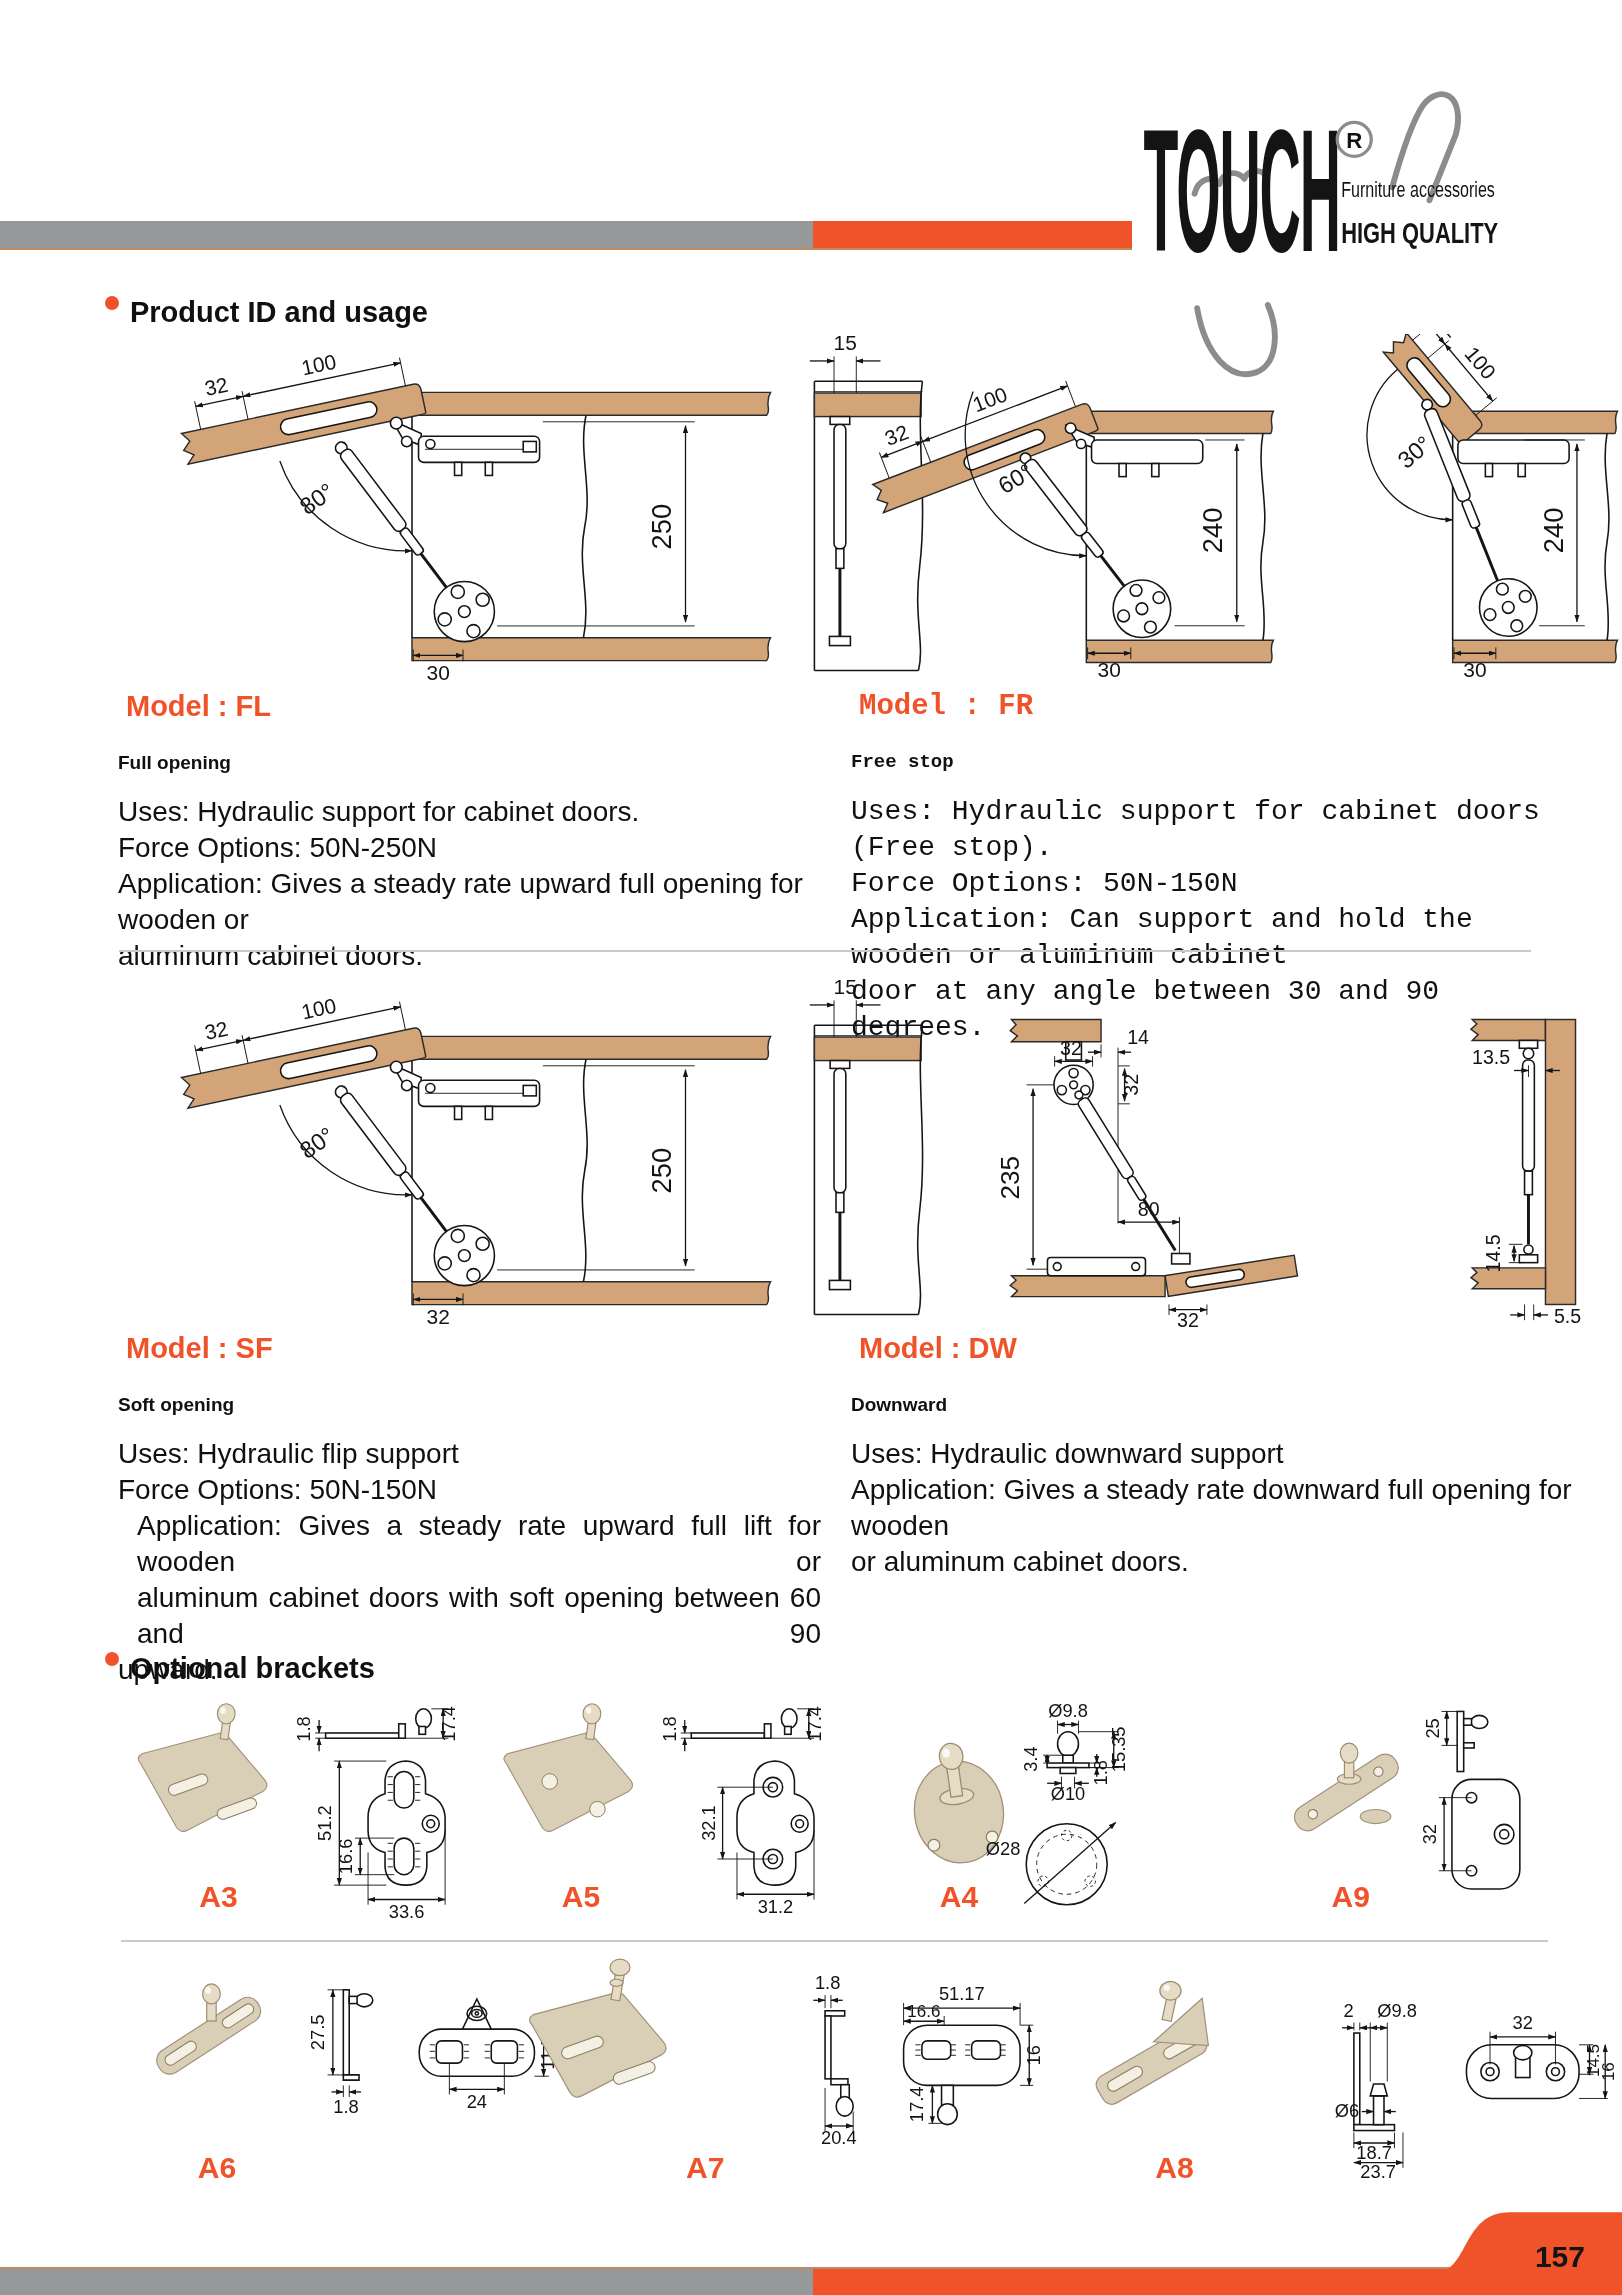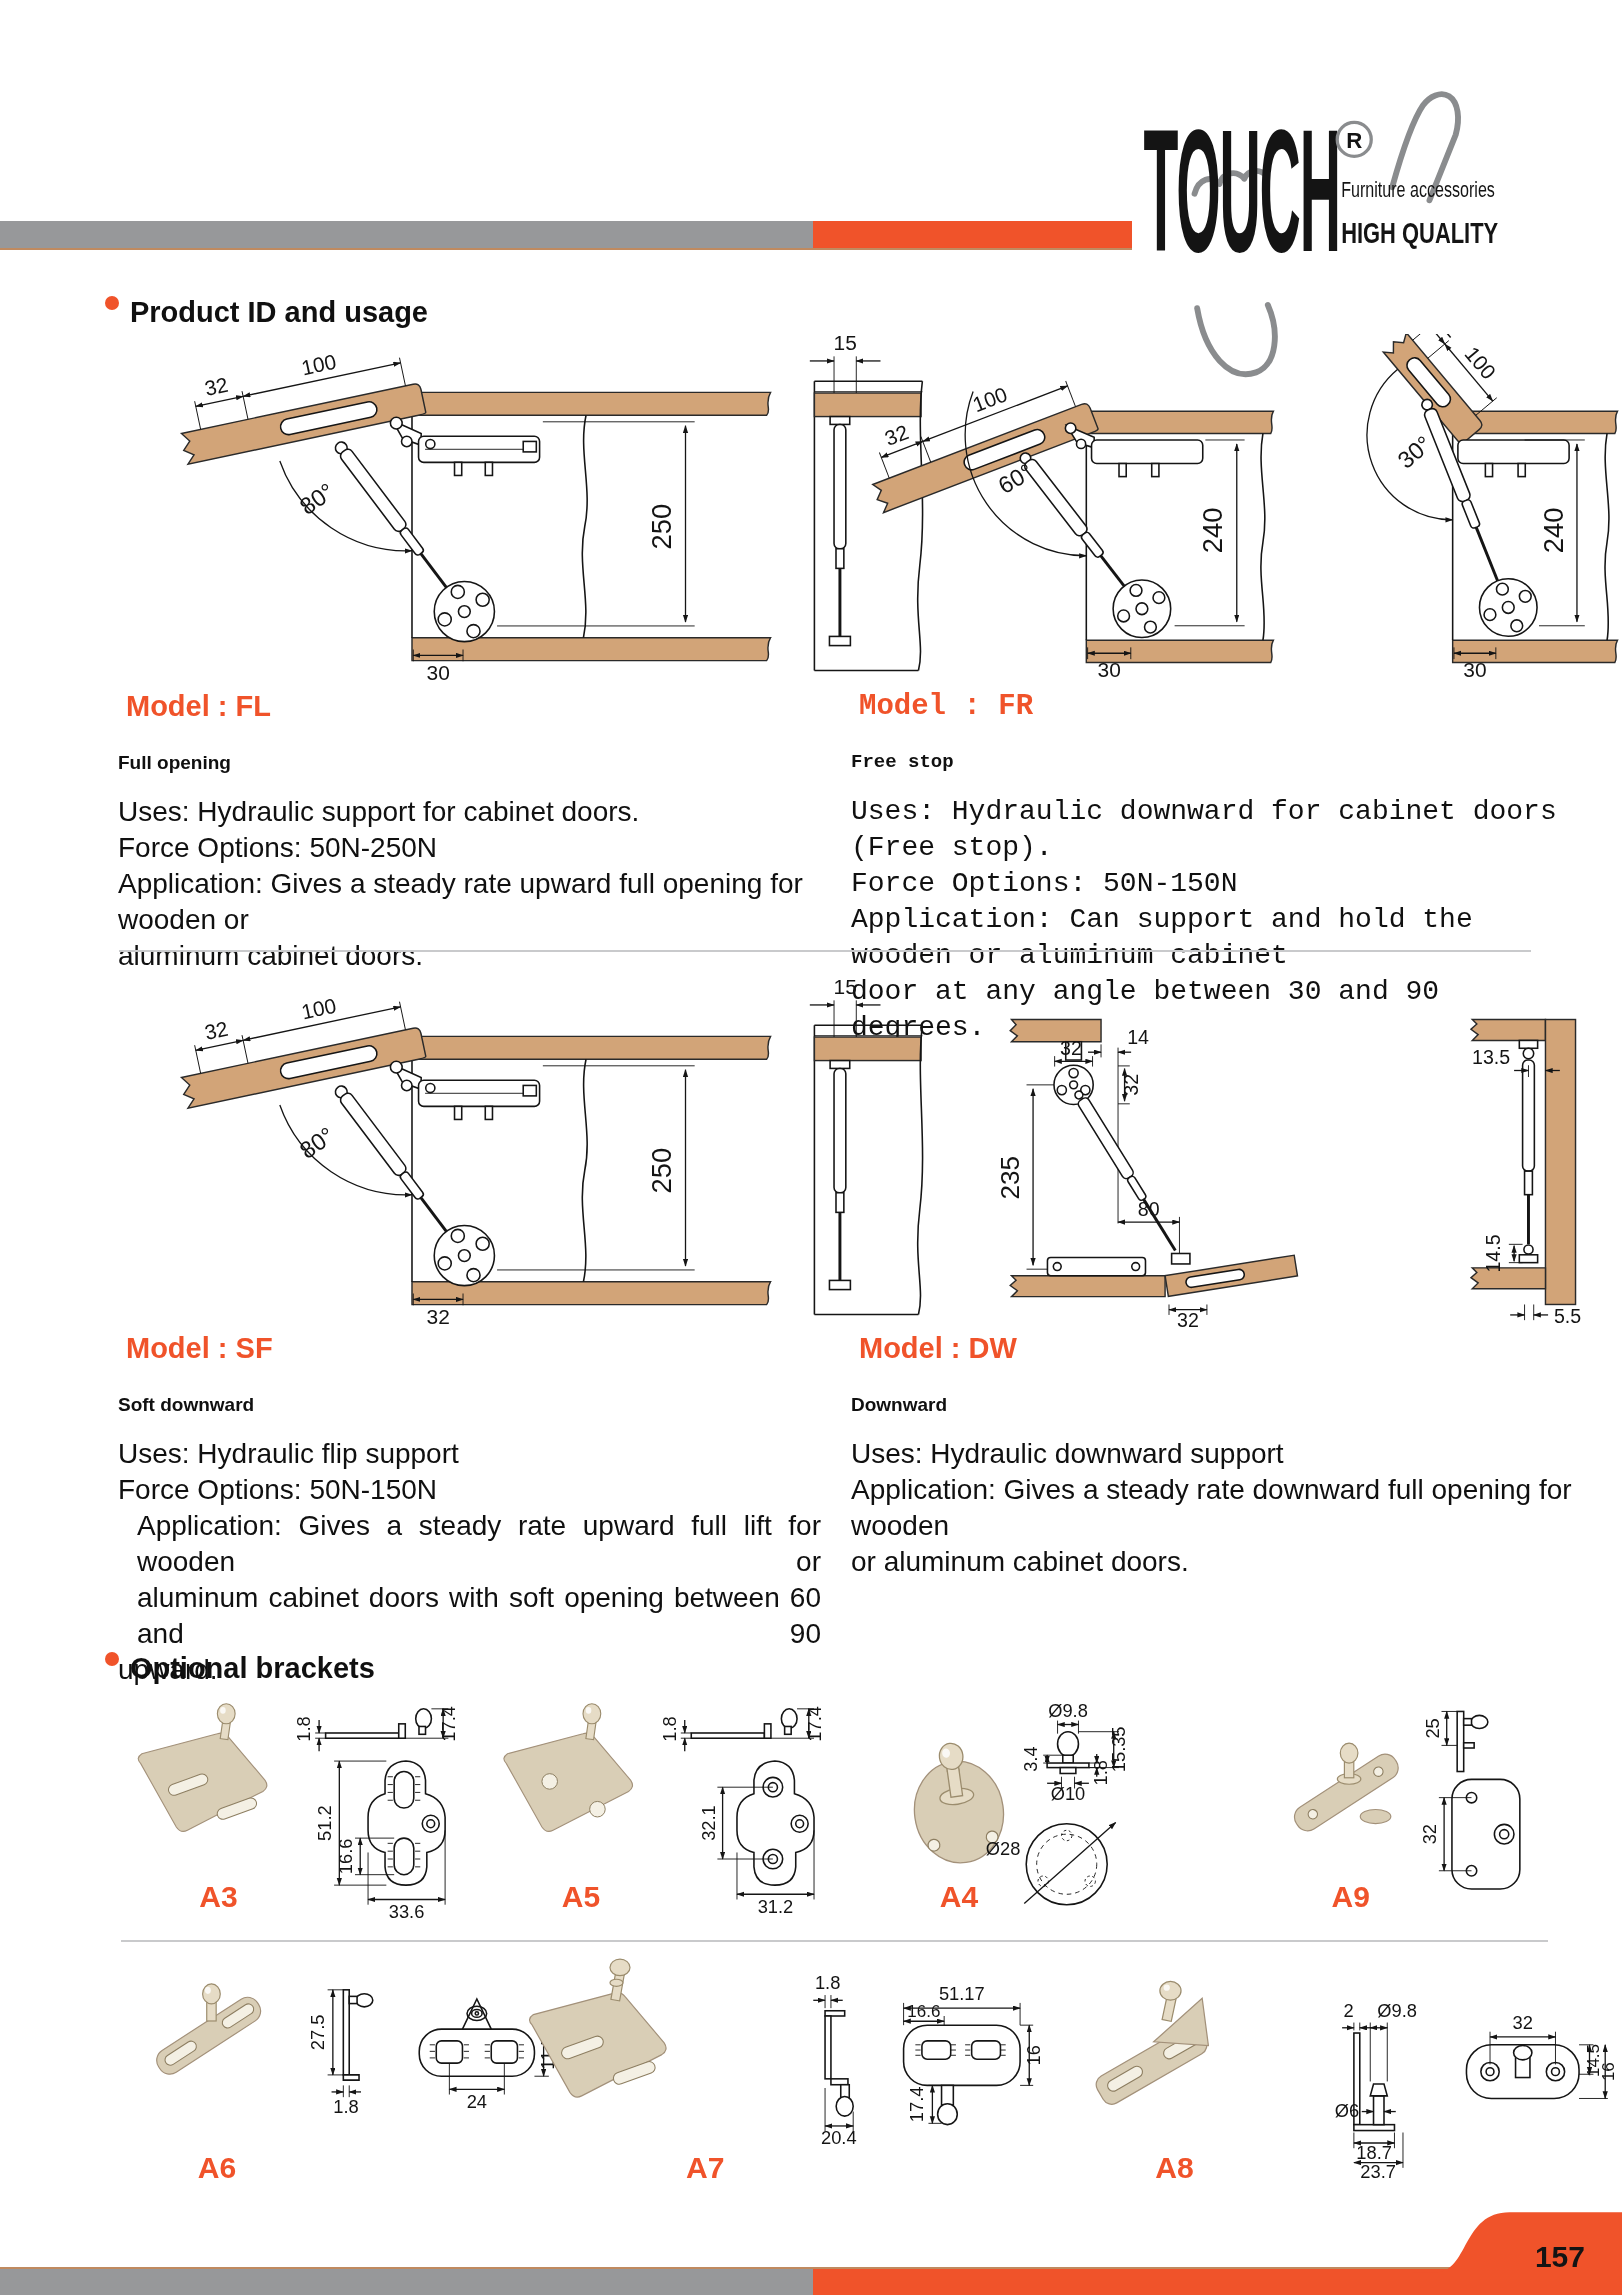--- a/index.html
+++ b/index.html
@@ -241,21 +241,21 @@
     <div>Uses: Hydraulic support for cabinet doors.</div>
     <div>Force Options: 50N-250N</div>
     <div>Application: Gives a steady rate upward full opening for wooden or</div>
     <div>aluminum cabinet doors.</div>
   </div>
 </div>
 <div class="abs" style="left:851px;top:692px;width:739px;font-family:Liberation Mono, monospace;">
   <div class="m-title">Model : FR</div>
   <div class="m-name">Free stop</div>
   <div class="m-desc">
-    <div>Uses: Hydraulic downward for cabinet doors (Free stop).</div>
+    <div>Uses: Hydraulic support for cabinet doors (Free stop).</div>
     <div>Force Options: 50N-150N</div>
     <div>Application: Can support and hold the wooden or aluminum cabinet</div>
     <div>door at any angle between 30 and 90 degrees.</div>
   </div>
 </div>
 
 <div class="abs divider" style="left:119px;top:950px;width:1412px;height:2px;"></div>
 
 <svg class="abs" style="left:111px;top:974px;" width="831" height="357" viewBox="0 0 1270 545">
   <g>
@@ -401,21 +401,21 @@
     <line class="thin" x1="880" y1="524" x2="880" y2="548"></line>
     <line class="thin" x1="894" y1="524" x2="894" y2="548"></line>
     <line class="dim" x1="858" y1="540" x2="880" y2="540" marker-end="url(#ae)"></line>
     <line class="dim" x1="916" y1="540" x2="894" y2="540" marker-end="url(#ae)"></line>
     <text x="925" y="552" font-size="30">5.5</text>
   </g>
 </svg>
 
 <div class="abs" style="left:118px;top:1334px;width:703px;">
   <div class="m-title">Model : SF</div>
-  <div class="m-name">Soft downward</div>
+  <div class="m-name">Soft opening</div>
   <div class="m-desc">
     <div>Uses: Hydraulic flip support</div>
     <div>Force Options: 50N-150N</div>
     <div class="just">Application: Gives a steady rate upward full lift for wooden or</div>
     <div class="just">aluminum cabinet doors with soft opening between 60 and 90</div>
     <div>upward.</div>
   </div>
 </div>
 <div class="abs" style="left:851px;top:1334px;width:739px;">
   <div class="m-title">Model : DW</div>

